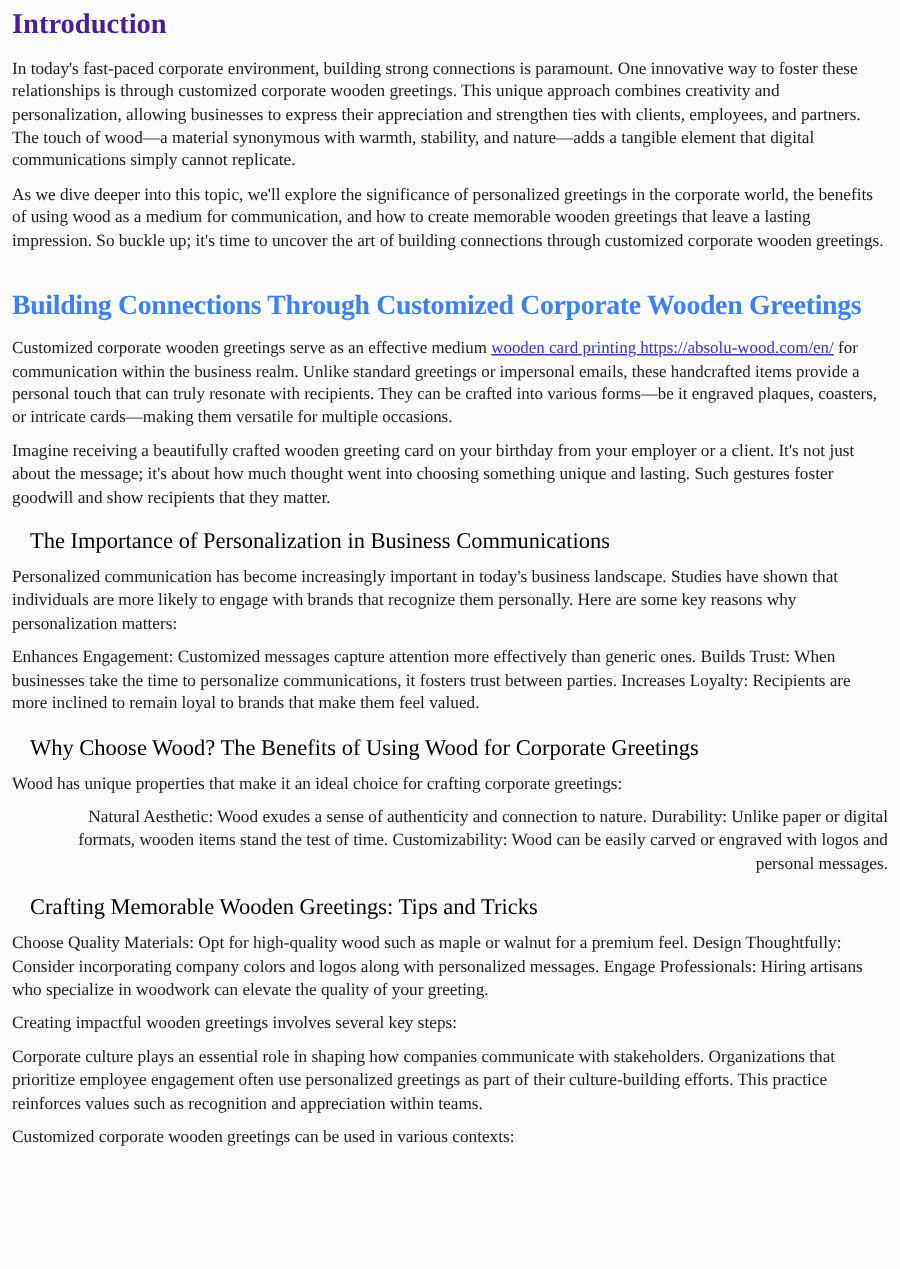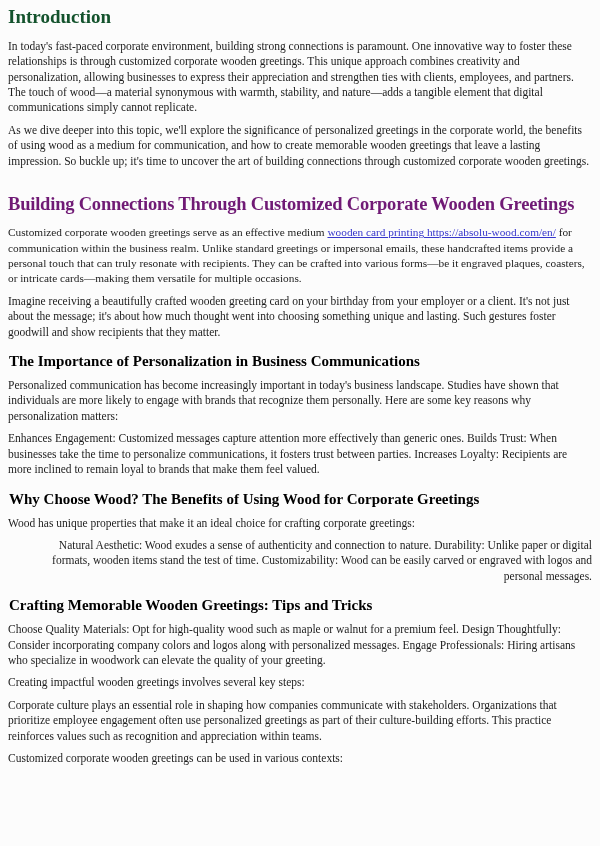--- a/index.html
+++ b/index.html
@@ -20,38 +20,38 @@
     font-size: 11.5px;
     line-height: 15.4px;
     margin: 7px 0;
     text-align: left;
   }
   p.lead { font-size: 11.3px; }
   h2.h-intro {
     font-size: 19px;
     line-height: 1.2;
     font-weight: bold;
-    color: #14532d;
+    color: #4c1d95;
     margin: 0 0 10px 0;
   }
   h1.h-main {
     font-size: 18.5px;
     line-height: 1.2;
     font-weight: bold;
-    color: #701a75;
+    color: #3b82f6;
     letter-spacing: -0.2px;
     margin: 24px 0 10px 0;
     white-space: nowrap;
   }
   h3.h-section {
     font-size: 15px;
     line-height: 1.2;
-    font-weight: bold;
+    font-weight: normal;
     color: #000;
-    margin: 12px 0 8px 1px;
+    margin: 12px 0 8px 12px;
   }
   blockquote {
     font-size: 11.5px;
     line-height: 15.4px;
     margin: 7px 0 7px 30px;
     padding: 0;
     text-align: right;
   }
   a.inline-link {
     color: #3636cc;

